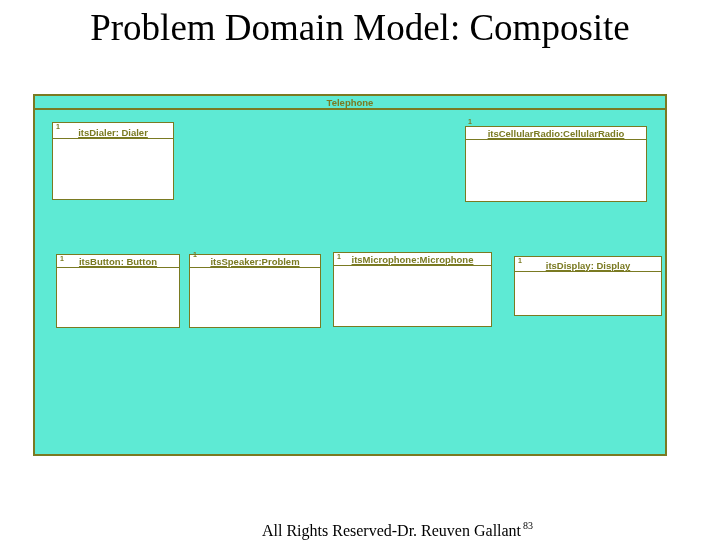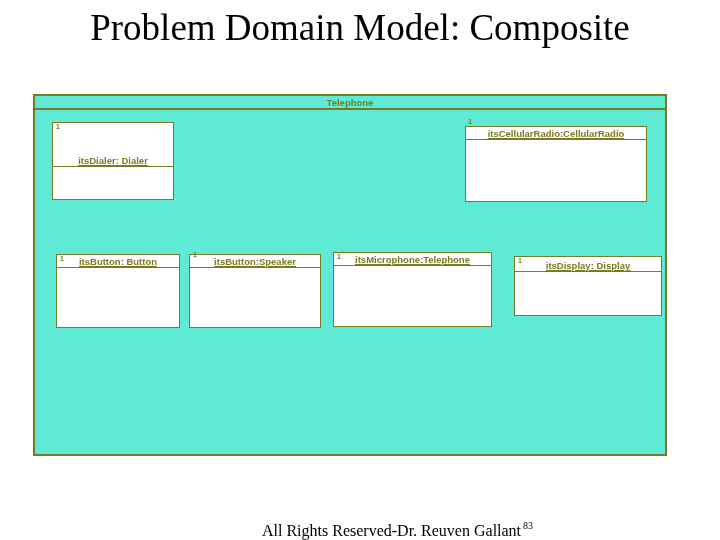--- a/index.html
+++ b/index.html
@@ -69,21 +69,21 @@
   .mult {
     position: absolute;
     left: 3px;
     top: 0px;
     font-size: 7px;
     font-weight: bold;
     color: #7a7a22;
     line-height: 7px;
   }
   .obj-dialer          { left: 17px;  top: 26px;  width: 122px; height: 78px; }
-  .obj-dialer .obj-name{ height: 16px; margin-top: 28px; }
+  .obj-dialer .obj-name{ height: 16px; }
   .obj-cellular        { left: 430px; top: 30px;  width: 182px; height: 76px; }
   .obj-cellular .mult  { top: -9px; left: 2px; }
   .obj-button          { left: 21px;  top: 158px; width: 124px; height: 74px; }
   .obj-speaker         { left: 154px; top: 158px; width: 132px; height: 74px; }
   .obj-speaker .mult   { top: -4px; }
   .obj-microphone      { left: 298px; top: 156px; width: 159px; height: 75px; }
   .obj-display         { left: 479px; top: 160px; width: 148px; height: 60px; }
   .obj-display .obj-name { height: 15px; }
   
   .footer-text {
@@ -128,27 +128,27 @@
     </div>
 
     <div class="obj obj-cellular">
       <span class="mult">1</span>
       <div class="obj-name">itsCellularRadio:CellularRadio</div>
       <div class="obj-body"></div>
     </div>
 
     <div class="obj obj-speaker">
       <span class="mult">1</span>
-      <div class="obj-name">itsButton:Speaker</div>
+      <div class="obj-name">itsSpeaker:Problem</div>
       <div class="obj-body"></div>
     </div>
 
     <div class="obj obj-microphone">
       <span class="mult">1</span>
-      <div class="obj-name">itsMicrophone:Telephone</div>
+      <div class="obj-name">itsMicrophone:Microphone</div>
       <div class="obj-body"></div>
     </div>
 
     <div class="obj obj-display">
       <span class="mult">1</span>
       <div class="obj-name">itsDisplay: Display</div>
       <div class="obj-body"></div>
     </div>
 
   </div>

